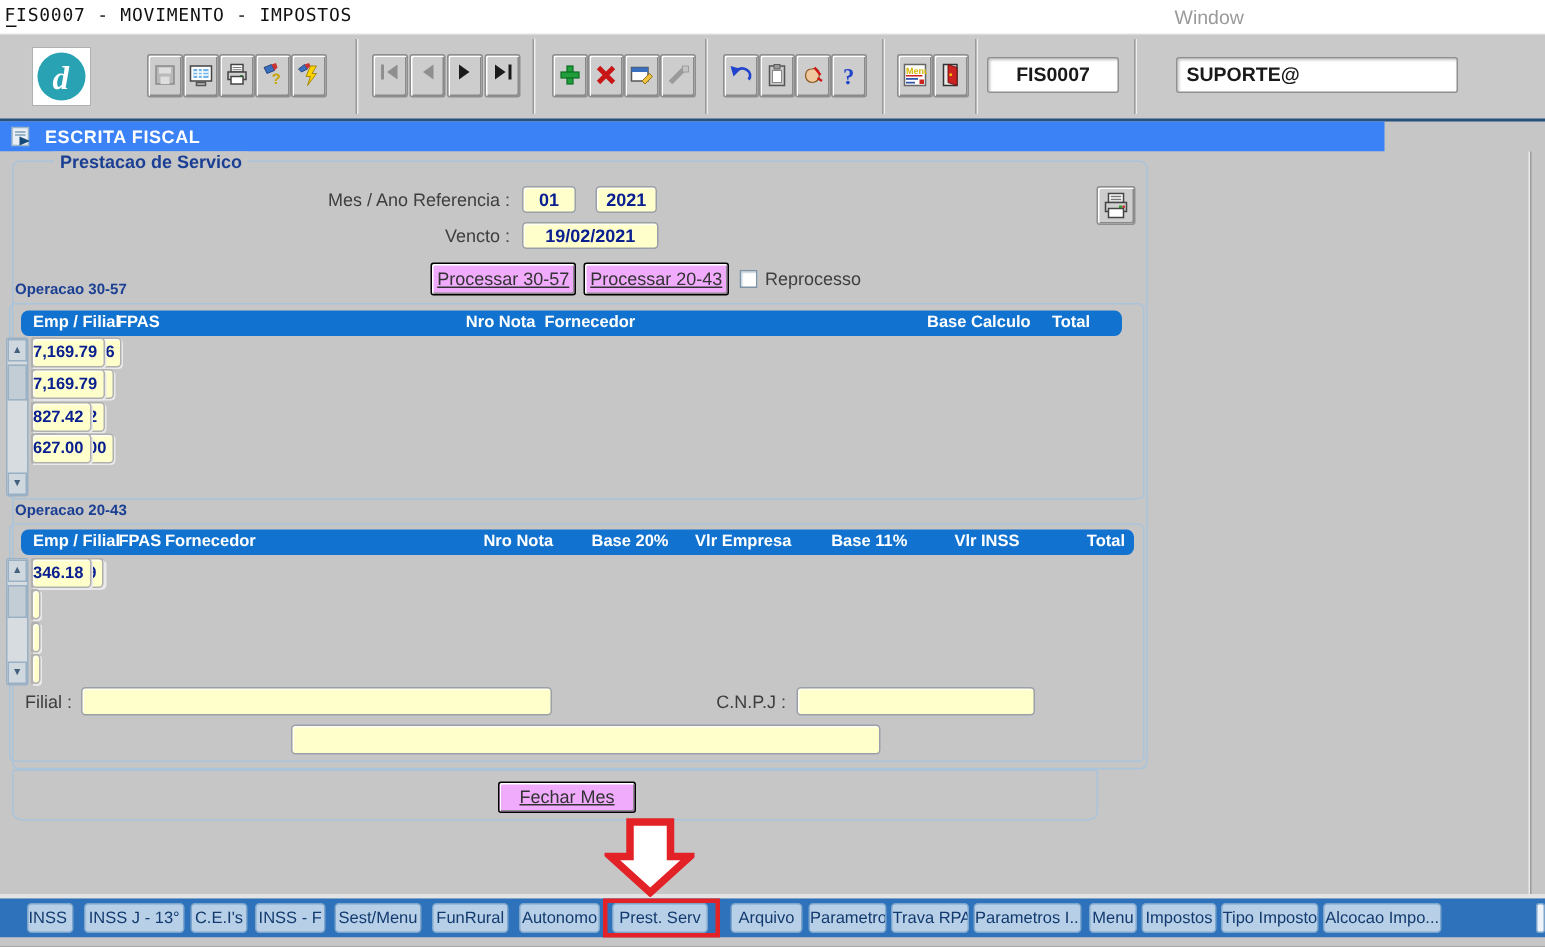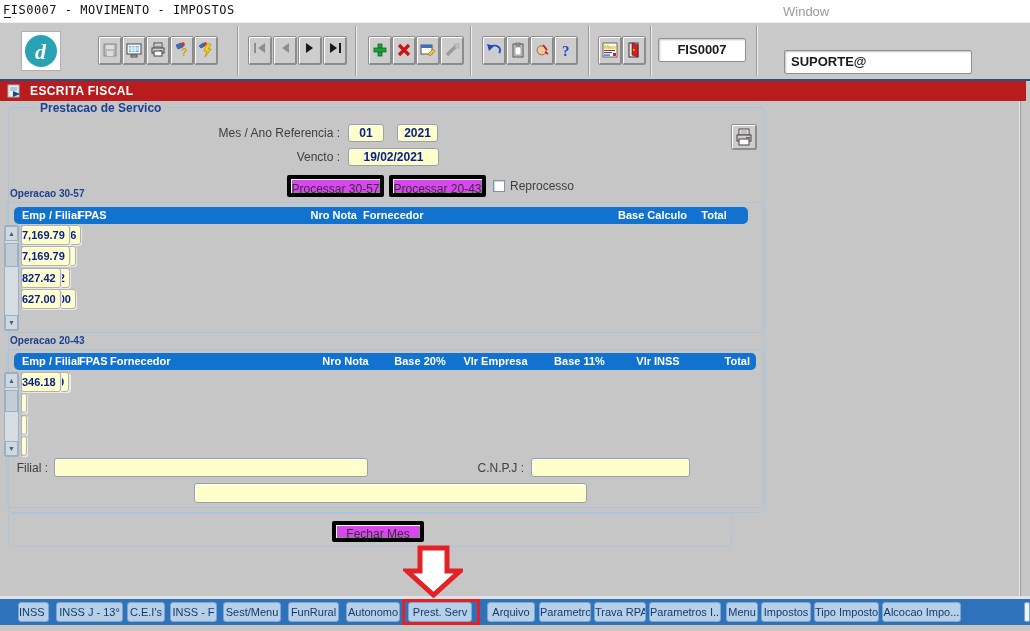--- a/index.html
+++ b/index.html
@@ -16,36 +16,36 @@
   
   .toolbar{position:absolute;left:0;top:22px;width:1030px;height:57px;background:#c9c9c9;border-top:1px solid #f0f0f0;}
   .tsep{position:absolute;top:3px;height:50px;width:2px;border-left:1px solid #9a9a9a;border-right:1px solid #eeeeee;}
   .tbtn{position:absolute;top:13px;width:24px;height:29px;background:#cdcdcd;border:1px solid #8e8e8e;border-radius:2px;
         box-shadow:inset 1px 1px 0 #ffffff, inset -1px -1px 0 #8a8a8a; cursor:default;}
   .tbtn svg{display:block;margin:5px auto 0 auto;}
   .logo-btn{position:absolute;left:21px;top:8px;width:40px;height:40px;background:#ffffff;border:1px solid #b0b0b0;}
   .tfield{position:absolute;top:15px;height:24px;background:#ffffff;border:1px solid #8f8f8f;border-radius:2px;
           box-shadow:inset 1px 1px 2px #c2c2c2;font-weight:bold;font-size:13px;color:#1a1a1a;line-height:22px;}
   .tfield.code{left:658px;width:88px;text-align:center;}
-  .tfield.user{left:784px;width:188px;text-align:left;padding-left:6px;margin-top:12px;}
+  .tfield.user{left:784px;width:188px;text-align:left;padding-left:6px;}
   
   .navyline{position:absolute;left:0;top:79px;width:1030px;height:2px;background:#27517f;}
-  .titlebar{position:absolute;left:0;top:81px;width:1026px;height:20px;background:#b91c1c;}
+  .titlebar{position:absolute;left:0;top:81px;width:923px;height:20px;background:#3b82f6;}
   .titlebar .tb-icon{position:absolute;left:7px;top:3px;}
   .titlebar .tb-label{position:absolute;left:30px;top:3px;color:#ffffff;font-size:12px;font-weight:bold;letter-spacing:.4px;}
   
   .content{position:absolute;left:0;top:101px;width:1030px;height:496px;background:#c6c6c6;}
   .groupbox{position:absolute;border:1px solid #aac4dc;border-radius:5px;}
   .gb-label{position:absolute;background:#c6c6c6;padding:0 4px;color:#1b3f93;font-weight:bold;font-size:12px;}
   .sec-label{position:absolute;color:#1b3f93;font-weight:bold;font-size:10px;}
   .flabel{position:absolute;color:#3e3e3e;font-size:12px;text-align:right;}
   .yfield{position:absolute;background:#ffffcb;border:1px solid #9aa0a8;border-radius:3px;
           box-shadow:inset 1px 1px 0 rgba(255,255,255,.85);color:#0b2090;font-weight:bold;font-size:12px;text-align:center;}
-  .btn3d{position:absolute;background:#d946ef;border:4px solid #000000;border-radius:2px;color:#333;font-size:12px;
-         box-shadow:inset 1px 1px 0 #ffffff, inset -1px -1px 0 #8a8a8a;text-align:center;cursor:default;}
+  .btn3d{position:absolute;background:#f0abfc;border:1px solid #000000;border-radius:2px;color:#333;font-size:12px;
+         box-shadow:inset 1px 1px 0 #ffffff, inset -1px -1px 0 #8a8a8a;text-align:center;cursor:default;text-decoration:underline;}
   .checkbox{position:absolute;width:12px;height:12px;background:#ffffff;border:1px solid #7f93a5;box-shadow:inset 1px 1px 1px #c9d4dd;}
   .iconbtn{position:absolute;background:#cdcdcd;border:1px solid #8e8e8e;border-radius:2px;
            box-shadow:inset 1px 1px 0 #ffffff, inset -1px -1px 0 #8a8a8a;}
   
   .ghead{position:absolute;height:17px;background:#1173cf;border-radius:5px;}
   .ghead span{position:absolute;top:1px;color:#ffffff;font-weight:bold;font-size:11px;line-height:15px;white-space:nowrap;}
   .trow{position:absolute;height:20px;}
   .cell{position:absolute;top:0;height:20px;background:#ffffcb;border:1px solid #b0b0b0;border-radius:3px;
         box-shadow:1px 1px 0 #e9e9e9, inset 1px 1px 0 rgba(255,255,255,.8);
         color:#0b2090;font-weight:bold;font-size:11px;line-height:18px;}

